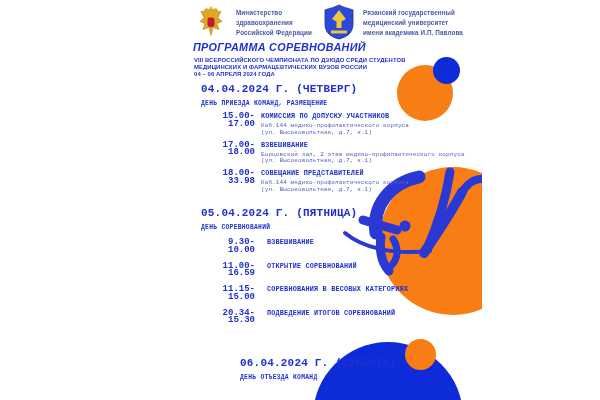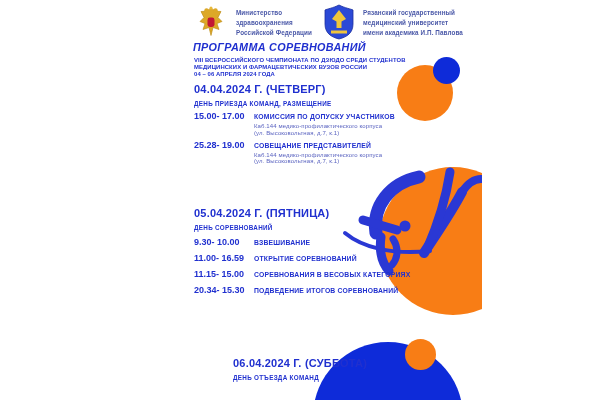--- a/index.html
+++ b/index.html
@@ -32,31 +32,31 @@
   .org-text{position:absolute;font-size:6.3px;font-weight:600;line-height:1.55;color:var(--header-text);letter-spacing:.1px;}
   .org-left{left:236px;top:8px;}
   .org-right{left:363px;top:8px;}
 
   
   .title{position:absolute;left:193px;top:41px;font-size:10.8px;font-weight:800;letter-spacing:.3px;color:var(--text-blue);font-style:italic;}
   .subtitle{position:absolute;left:194px;top:57px;font-size:5.9px;font-weight:700;line-height:7.2px;letter-spacing:.1px;color:var(--text-blue);}
 
   
   .days{position:absolute;left:193px;top:0;width:290px;height:400px;}
-  .day{position:absolute;left:1px;width:290px;}
+  .day{position:absolute;left:8px;width:290px;font-family:Liberation Mono, monospace;}
   .day-0{top:83px;}
   .day-1{top:207px;}
   .day-2{top:357px;margin-left:39px;}
   .day-date{font-size:11px;font-weight:800;letter-spacing:.2px;color:var(--text-blue);line-height:12px;}
   .day-label{margin-top:5px;font-size:6.3px;font-weight:700;letter-spacing:.3px;color:var(--text-blue);line-height:7px;}
   .events{margin-top:6px;}
   .day-1 .events{margin-top:8px;}
   .event{display:flex;align-items:baseline;margin-bottom:5px;}
-  .day-1 .event{margin-bottom:8.5px;}
-  .time{flex:none;width:54px;text-align:left;font-size:9px;font-weight:800;color:var(--text-blue);line-height:7.5px;}
+  .day-1 .event{margin-bottom:8.5px;gap:6px;}
+  .time{flex:none;width:54px;text-align:right;font-size:9px;font-weight:800;color:var(--text-blue);line-height:7.5px;}
   .info{margin-left:6px;width:228px;}
   .etitle div{font-size:6.8px;font-weight:800;letter-spacing:.2px;color:var(--text-blue);line-height:7.5px;}
   .venue{margin-top:2.5px;}
   .day-1 .venue{margin-top:6px;}
   .venue div{font-size:6px;font-weight:500;color:var(--muted-blue);line-height:6.8px;letter-spacing:.1px;}
   .venue:empty{display:none;margin:0;}
 </style>
 </head>
 <body>
 
@@ -125,23 +125,35 @@
       <div class="etitle">
                 <div>КОМИССИЯ ПО ДОПУСКУ УЧАСТНИКОВ</div>
               </div>
       <div class="venue">
                 <div>Каб.144 медико-профилактического корпуса</div>
                 <div>(ул. Высоковольтная, д.7, к.1)</div>
               </div>
     </div>
   </div>
 
-
-  <div class="event">
-    <div class="time">25.28- 19.00</div>
+  <div class="event">
+    <div class="time">17.00- 18.00</div>
+    <div class="info">
+      <div class="etitle">
+                <div>ВЗВЕШИВАНИЕ</div>
+              </div>
+      <div class="venue">
+                <div>Борцовский зал, 2 этаж медико-профилактического корпуса</div>
+                <div>(ул. Высоковольтная, д.7, к.1)</div>
+              </div>
+    </div>
+  </div>
+
+  <div class="event">
+    <div class="time">18.00- 33.98</div>
     <div class="info">
       <div class="etitle">
                 <div>СОВЕЩАНИЕ ПРЕДСТАВИТЕЛЕЙ</div>
               </div>
       <div class="venue">
                 <div>Каб.144 медико-профилактического корпуса</div>
                 <div>(ул. Высоковольтная, д.7, к.1)</div>
               </div>
     </div>
   </div>

